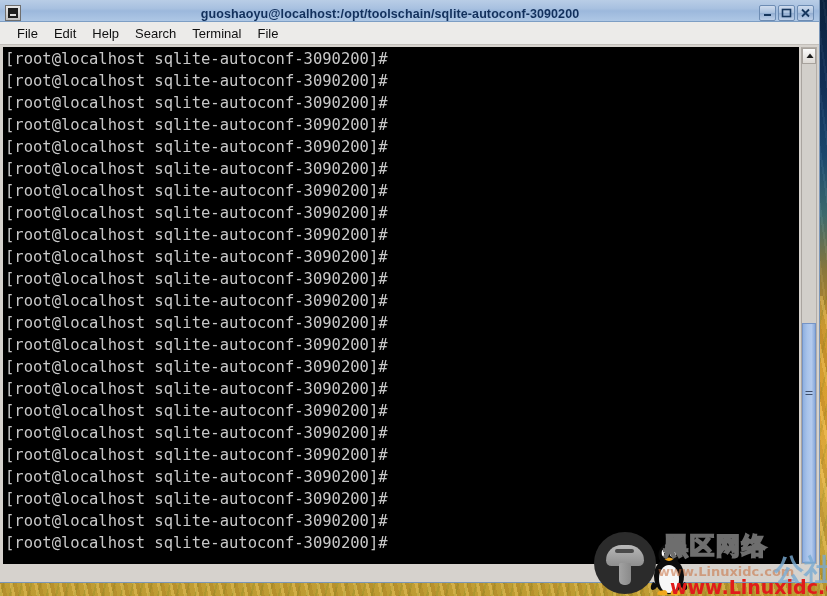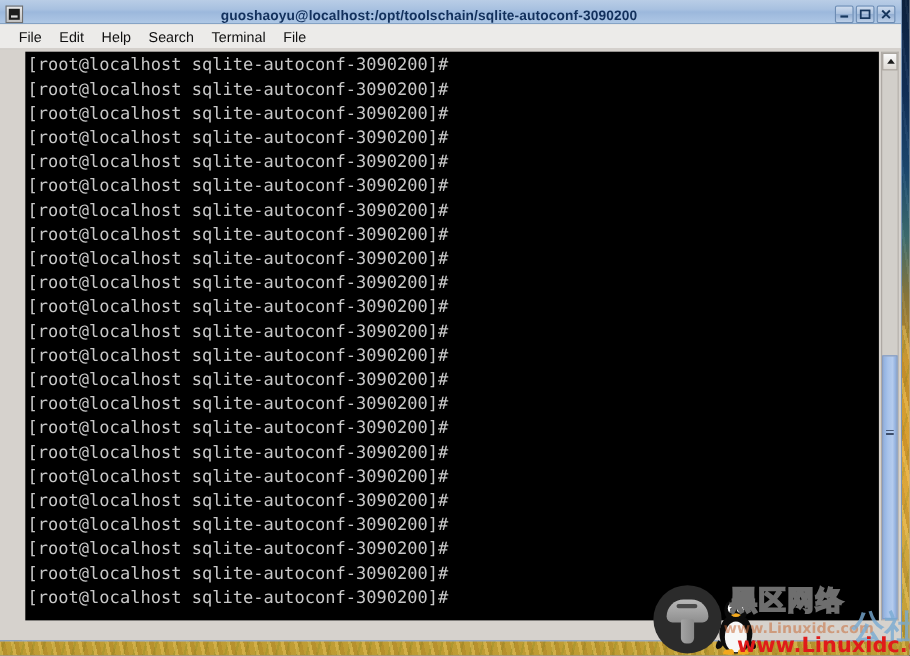--- a/index.html
+++ b/index.html
@@ -167,21 +167,20 @@
   }
 
   
   #term-body {
     flex: 1;
     display: flex;
     background: #d6d2cd;
     padding: 2px 2px 18px 3px;
     box-sizing: border-box;
     min-height: 0;
-    margin-left: 20px;
   }
   #term-screen {
     flex: 1;
     background: #000000;
     overflow: hidden;
     padding: 1px 0 0 2px;
     box-sizing: border-box;
     position: relative;
   }
   .term-line {

